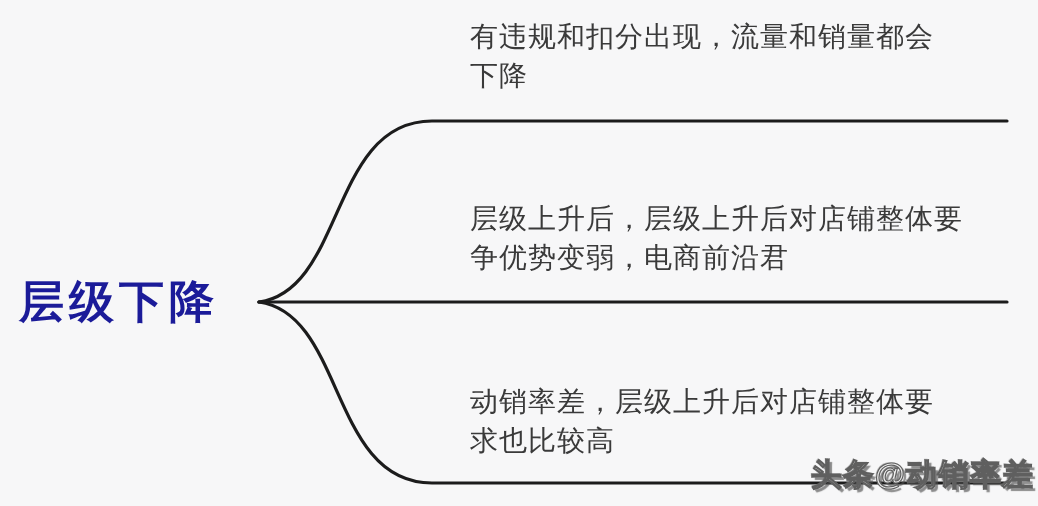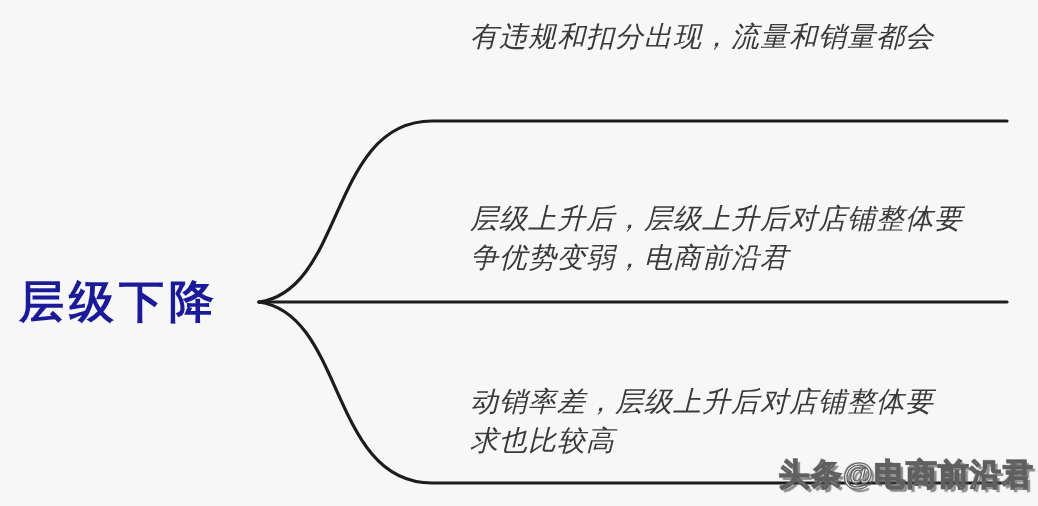--- a/index.html
+++ b/index.html
@@ -40,21 +40,20 @@
   .branch-label {
     position: absolute;
     left: 470px;
     color: #3a3a3a;
     font-size: 28px;
     line-height: 39px;
     letter-spacing: 1px;
   }
   .branch-label .line {
     white-space: nowrap;
-    font-style: italic;
   }
   .branch-label.b0 { top: 17px; }
   .branch-label.b1 { top: 199px; }
   .branch-label.b2 { top: 382px; }
   .watermark {
     position: absolute;
     right: 4px;
     top: 454px;
     font-size: 31px;
     font-weight: bold;
@@ -73,27 +72,28 @@
   <svg class="connector-svg" viewBox="0 0 1038 506" xmlns="http://www.w3.org/2000/svg">
     <path d="M 259 302 C 345 290, 330 121, 432 121 L 1007 121"></path>
     <path d="M 259 302 L 1007 302"></path>
     <path d="M 259 302 C 345 314, 330 483, 432 483 L 1008 483"></path>
   </svg>
 
   <div class="root-node">层级下降</div>
 
   <div class="branch-label b0">
     <div class="line">有违规和扣分出现，流量和销量都会</div>
+    <div class="line">下降</div>
   </div>
 
   <div class="branch-label b1">
     <div class="line">层级上升后，层级上升后对店铺整体要</div>
     <div class="line">争优势变弱，电商前沿君</div>
   </div>
 
   <div class="branch-label b2">
     <div class="line">动销率差，层级上升后对店铺整体要</div>
     <div class="line">求也比较高</div>
   </div>
 
-  <div class="watermark">头条@电商前沿君</div>
+  <div class="watermark">头条@动销率差</div>
 
 </div>
 
 </body></html>

